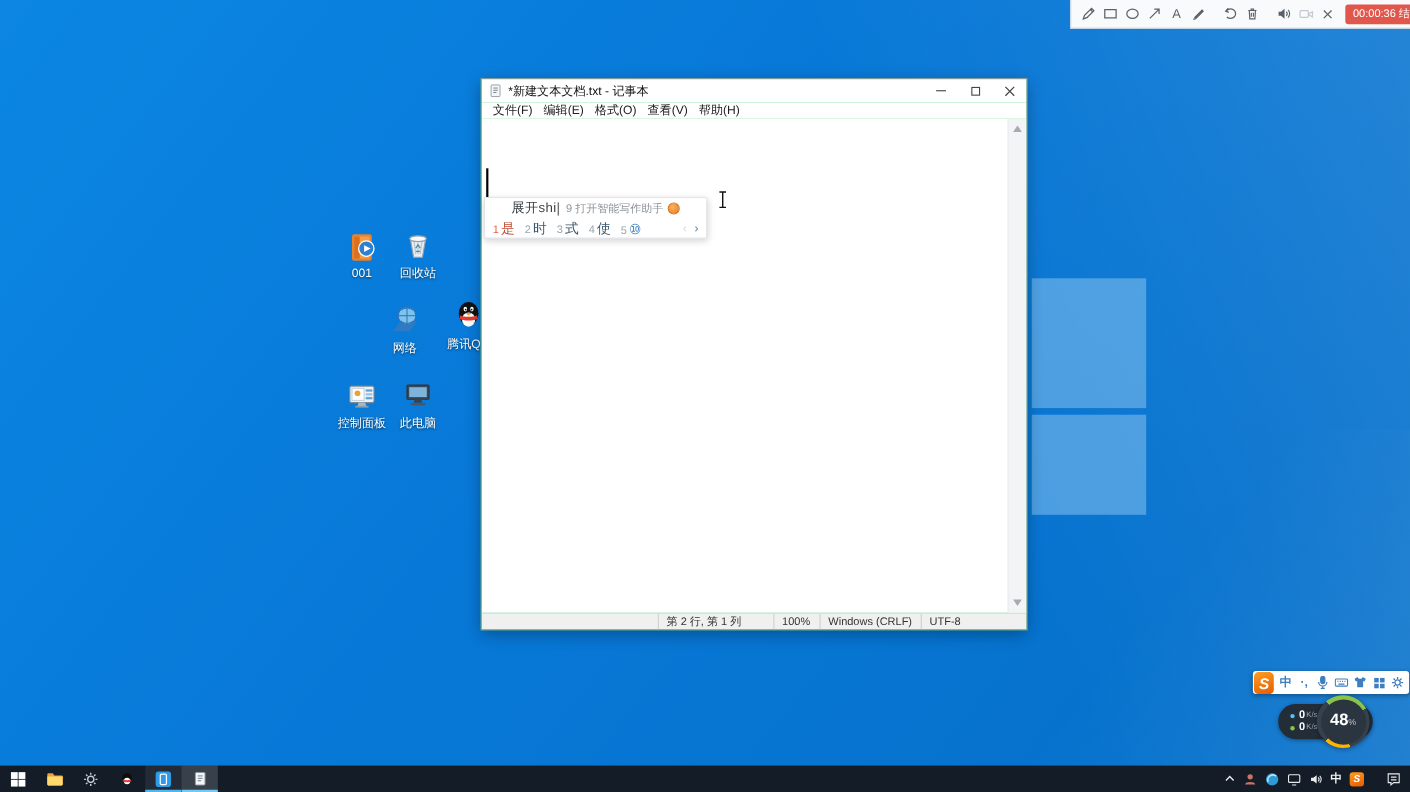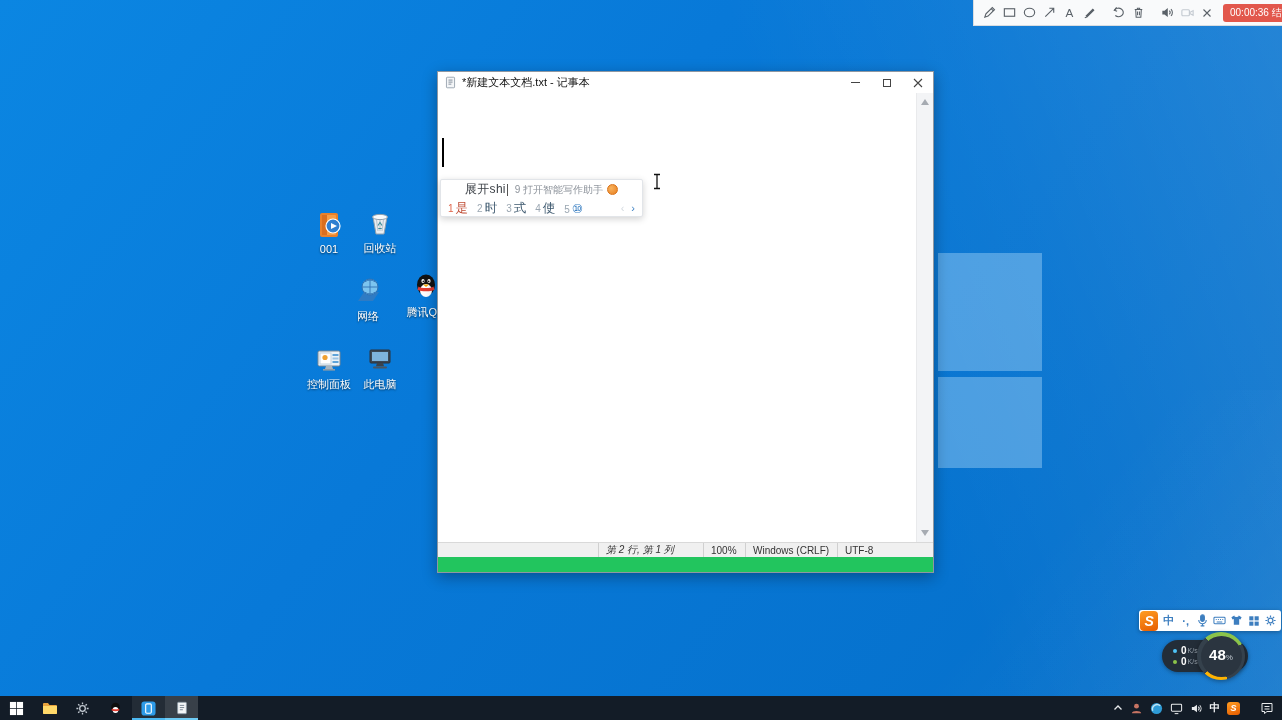--- a/index.html
+++ b/index.html
@@ -46,21 +46,21 @@
              letter-spacing:1px; font-weight:500; white-space:pre; }
   .np-caret { position:absolute; left:4px; top:45px; width:1.5px; height:29px; background:#000; }
   .np-scroll { position:absolute; right:0; top:0; width:17px; height:100%; background:#F3F4F6; border-left:1px solid #E9EAEC; }
   .sc-up, .sc-dn { position:absolute; left:4px; width:0; height:0; border-left:4.5px solid transparent; border-right:4.5px solid transparent; }
   .sc-up { top:6px; border-bottom:6px solid #A6ABB2; }
   .sc-dn { bottom:6px; border-top:6px solid #A6ABB2; }
   .np-status { height:15px; background:#F0F0F0; border-top:1px solid #D9D9D9; display:flex; align-items:center;
                font-size:10px; color:#333; }
   .sb-spacer { flex:1; }
   .sb-cell { border-left:1px solid #D0D0D0; height:100%; display:flex; align-items:center; padding:0 7px; white-space:nowrap; }
-  .sb-pos { width:105px;font-style:italic; } .sb-zoom { width:42px; } .sb-eol { width:92px; } .sb-enc { width:96px; }
+  .sb-pos { width:105px; } .sb-zoom { width:42px; } .sb-eol { width:92px; } .sb-enc { width:96px; }
 
   
   .ime { position:absolute; left:440px; top:179px; width:203px; height:38px; background:#fff;
          border:1px solid #E2E5E9; border-radius:2px; box-shadow:0 2px 7px rgba(0,0,0,.18); font-size:12px; }
   .ime-top { height:19px; display:flex; align-items:center; padding:0 24px; }
   .ime-comp { color:#3A3F45; letter-spacing:.3px; }
   .ime-caret { display:inline-block; width:1px; height:12px; background:#555; margin-left:1px; vertical-align:-2px; }
   .ime-hint { margin-left:auto; font-size:10px; color:#8D939B; white-space:nowrap; cursor:pointer; }
   .ime-assist { width:11px; height:11px; border-radius:50%; margin-left:4px; cursor:pointer;
                 background:radial-gradient(circle at 35% 35%, #F8B35E, #E87E1E); border:1px solid #D9731A; }
@@ -273,20 +273,27 @@
       <div class="np-btn">
           <div class="glyph-max"></div>
         </div>
       <div class="np-btn">
         <svg width="10" height="10" viewBox="0 0 10 10">
             <path d="M1 1 L9 9 M9 1 L1 9" stroke="#444" stroke-width="1.1"></path>
           </svg>
       </div>
     </div>
   </div>
+  <div class="np-menu">
+    <span>文件(F)</span>
+    <span>编辑(E)</span>
+    <span>格式(O)</span>
+    <span>查看(V)</span>
+    <span>帮助(H)</span>
+  </div>
   <div class="np-body">
     <div class="np-caret"></div>
     <div class="np-scroll">
       <div class="sc-up"></div>
       <div class="sc-dn"></div>
     </div>
   </div>
   <div class="np-status">
     <div class="sb-spacer"></div>
     <div class="sb-cell sb-pos">第 2 行, 第 1 列</div>

